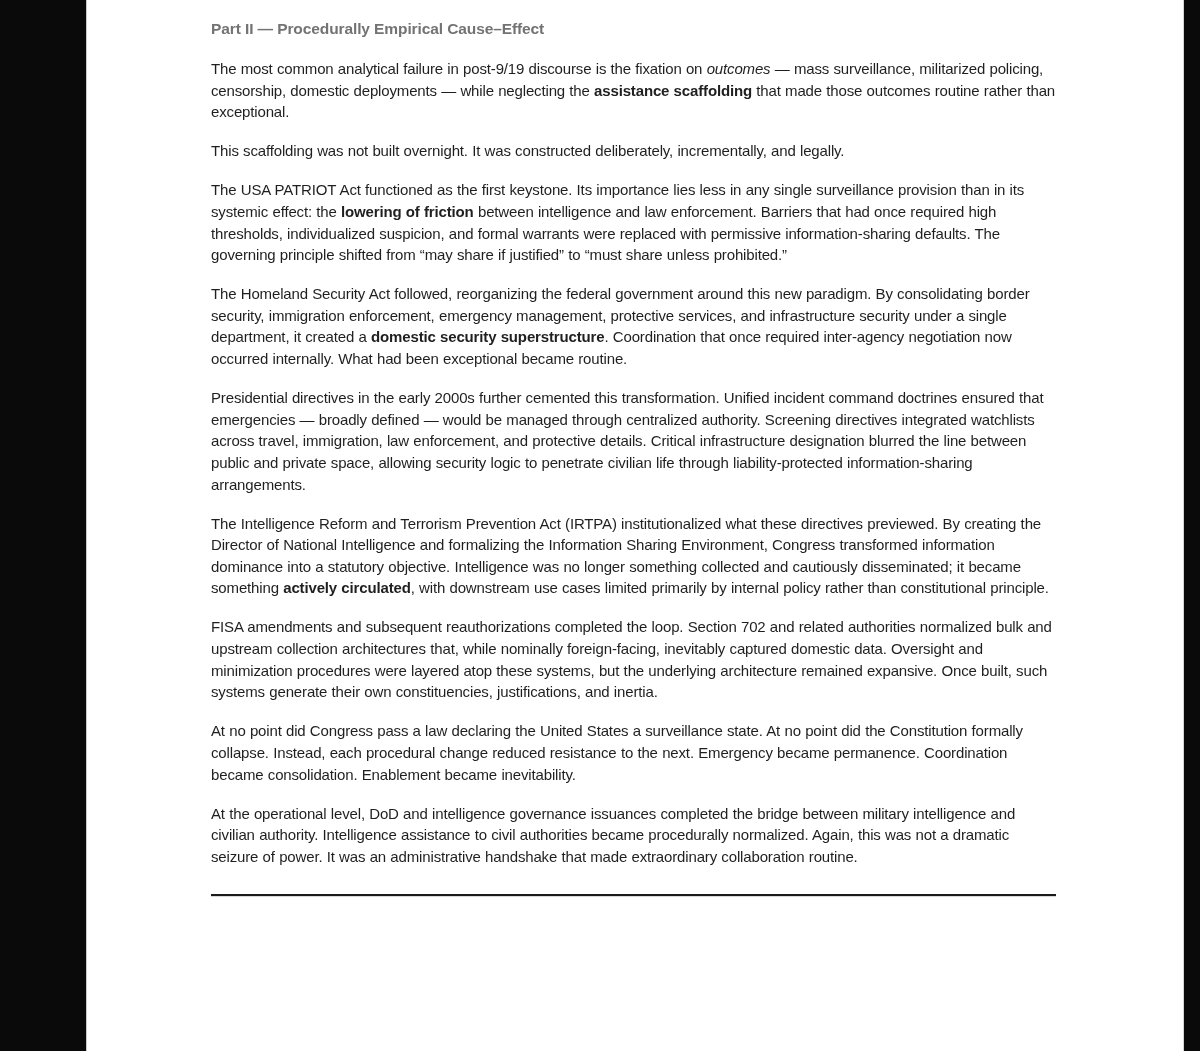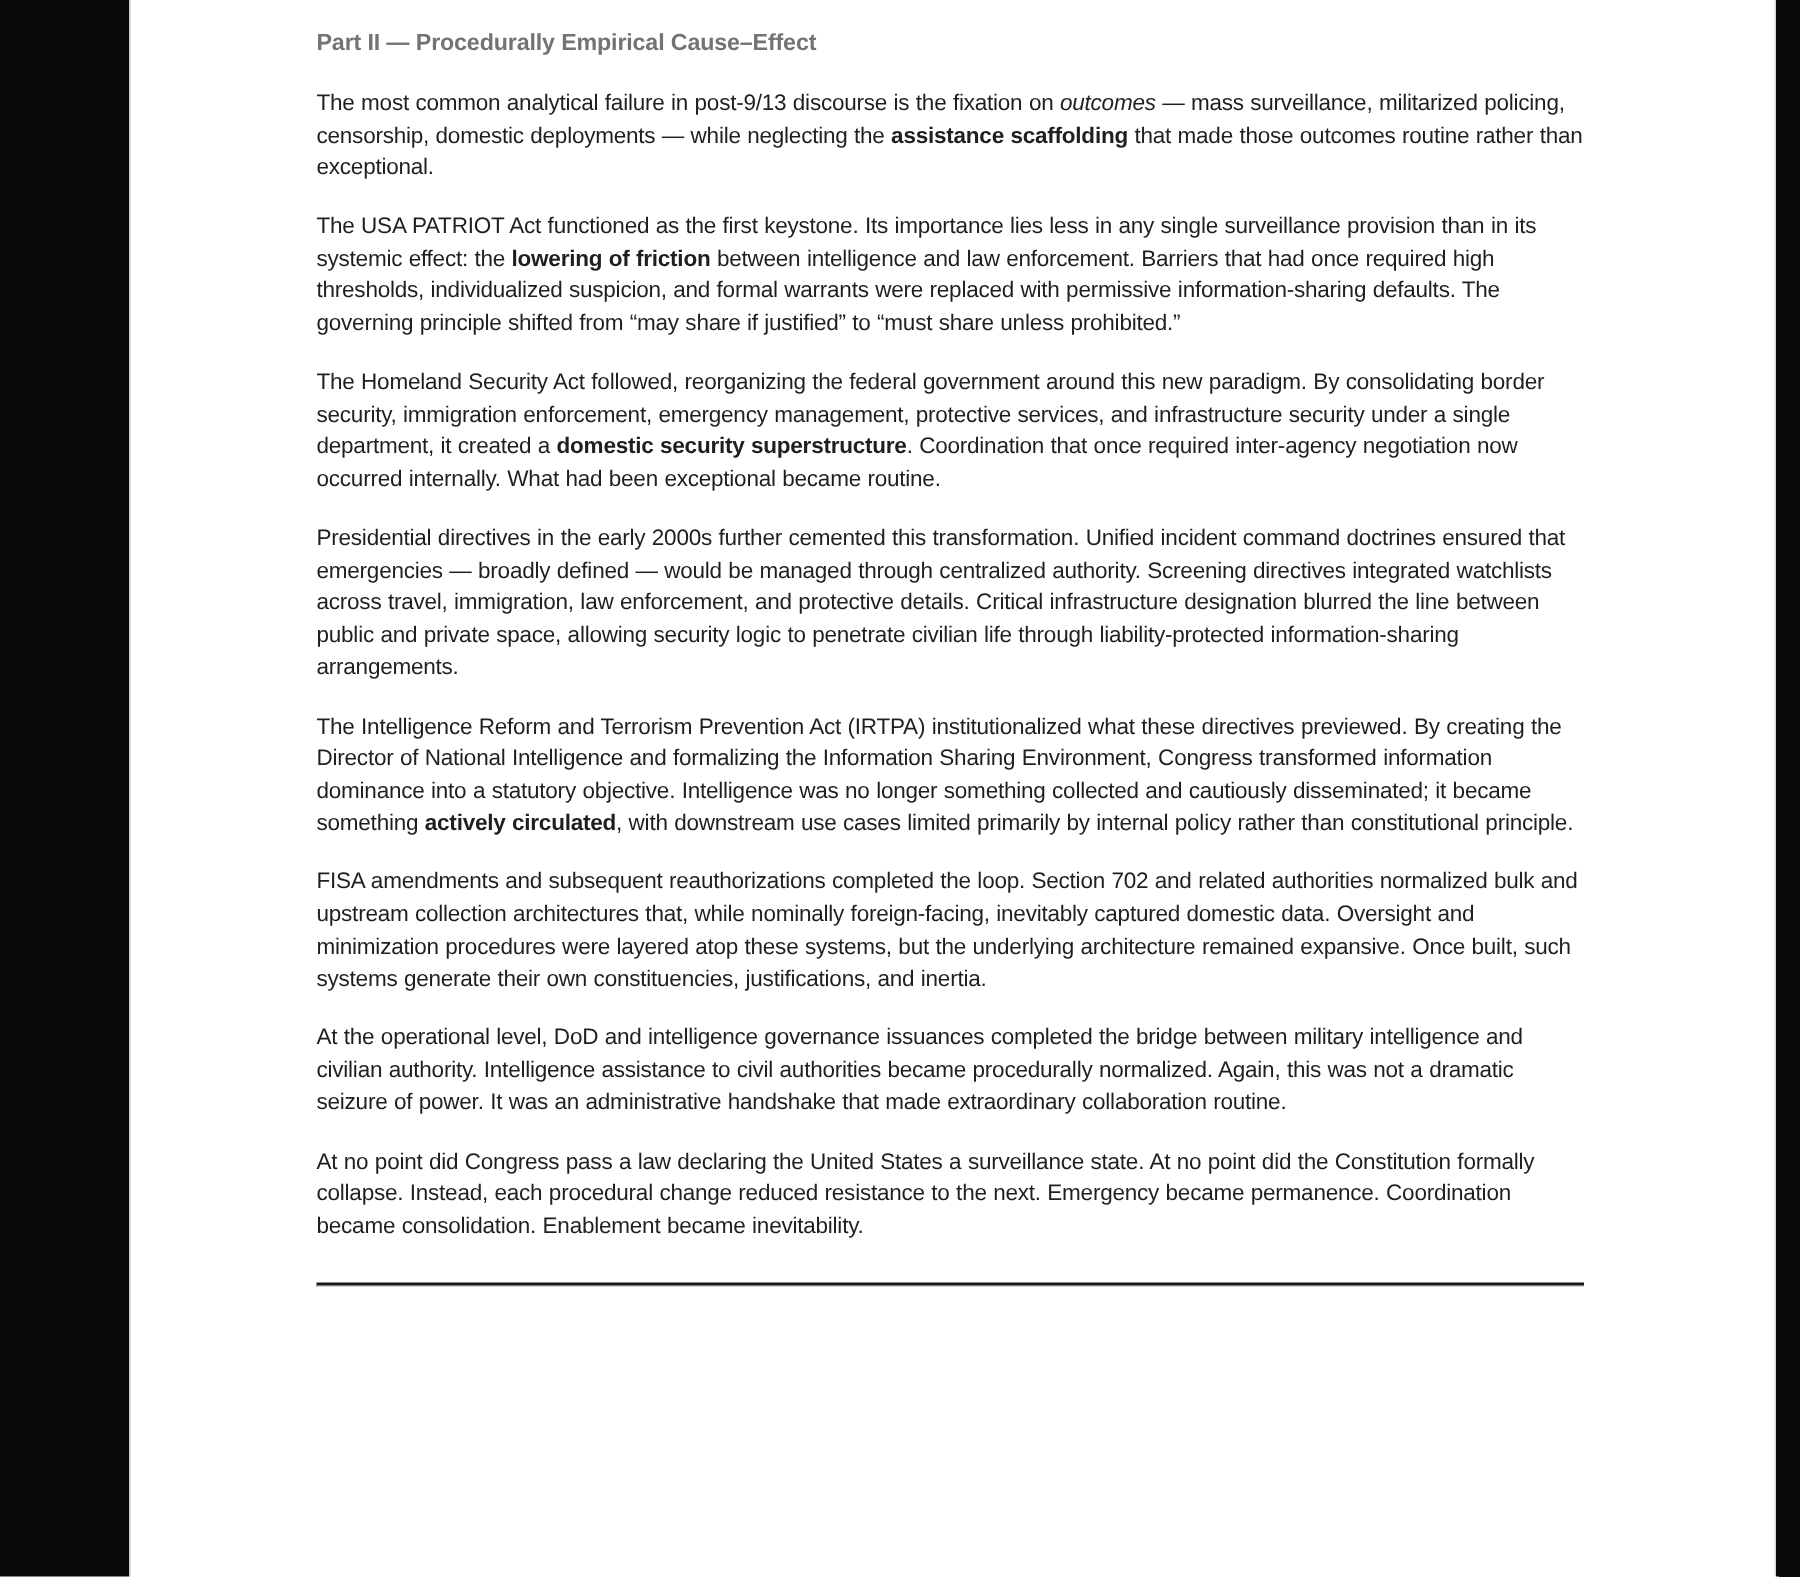--- a/index.html
+++ b/index.html
@@ -67,24 +67,25 @@
 </head>
 <body>
 
 <div class="dark-edge left" style="background: rgb(10, 10, 10);"></div>
 <div class="dark-edge right" style="background: rgb(10, 10, 10);"></div>
 
 <div class="page">
   <div class="doc-column">
     <h3 class="section-heading" style="color: #737373;">Part II — Procedurally Empirical Cause–Effect</h3>
     <div class="doc-body" style="color: rgb(31, 31, 31);">
-        <p><span>The most common analytical failure in post-9/13 discourse is the fixation on </span><span class="i">outcomes</span><span> — mass surveillance, militarized policing, censorship, domestic deployments — while neglecting the </span><span class="b">assistance scaffolding</span><span> that made those outcomes routine rather than exceptional.</span></p>
+        <p><span>The most common analytical failure in post-9/19 discourse is the fixation on </span><span class="i">outcomes</span><span> — mass surveillance, militarized policing, censorship, domestic deployments — while neglecting the </span><span class="b">assistance scaffolding</span><span> that made those outcomes routine rather than exceptional.</span></p>
+        <p><span>This scaffolding was not built overnight. It was constructed deliberately, incrementally, and legally.</span></p>
         <p><span>The USA PATRIOT Act functioned as the first keystone. Its importance lies less in any single surveillance provision than in its systemic effect: the </span><span class="b">lowering of friction</span><span> between intelligence and law enforcement. Barriers that had once required high thresholds, individualized suspicion, and formal warrants were replaced with permissive information-sharing defaults. The governing principle shifted from “may share if justified” to “must share unless prohibited.”</span></p>
         <p><span>The Homeland Security Act followed, reorganizing the federal government around this new paradigm. By consolidating border security, immigration enforcement, emergency management, protective services, and infrastructure security under a single department, it created a </span><span class="b">domestic security superstructure</span><span>. Coordination that once required inter-agency negotiation now occurred internally. What had been exceptional became routine.</span></p>
         <p><span>Presidential directives in the early 2000s further cemented this transformation. Unified incident command doctrines ensured that emergencies — broadly defined — would be managed through centralized authority. Screening directives integrated watchlists across travel, immigration, law enforcement, and protective details. Critical infrastructure designation blurred the line between public and private space, allowing security logic to penetrate civilian life through liability-protected information-sharing arrangements.</span></p>
         <p><span>The Intelligence Reform and Terrorism Prevention Act (IRTPA) institutionalized what these directives previewed. By creating the Director of National Intelligence and formalizing the Information Sharing Environment, Congress transformed information dominance into a statutory objective. Intelligence was no longer something collected and cautiously disseminated; it became something </span><span class="b">actively circulated</span><span>, with downstream use cases limited primarily by internal policy rather than constitutional principle.</span></p>
         <p><span>FISA amendments and subsequent reauthorizations completed the loop. Section 702 and related authorities normalized bulk and upstream collection architectures that, while nominally foreign-facing, inevitably captured domestic data. Oversight and minimization procedures were layered atop these systems, but the underlying architecture remained expansive. Once built, such systems generate their own constituencies, justifications, and inertia.</span></p>
+        <p><span>At no point did Congress pass a law declaring the United States a surveillance state. At no point did the Constitution formally collapse. Instead, each procedural change reduced resistance to the next. Emergency became permanence. Coordination became consolidation. Enablement became inevitability.</span></p>
         <p><span>At the operational level, DoD and intelligence governance issuances completed the bridge between military intelligence and civilian authority. Intelligence assistance to civil authorities became procedurally normalized. Again, this was not a dramatic seizure of power. It was an administrative handshake that made extraordinary collaboration routine.</span></p>
-        <p><span>At no point did Congress pass a law declaring the United States a surveillance state. At no point did the Constitution formally collapse. Instead, each procedural change reduced resistance to the next. Emergency became permanence. Coordination became consolidation. Enablement became inevitability.</span></p>
       </div>
     <hr class="section-divider" style="background: rgb(26, 26, 26);">
   </div>
 </div>
 
 </body></html>

